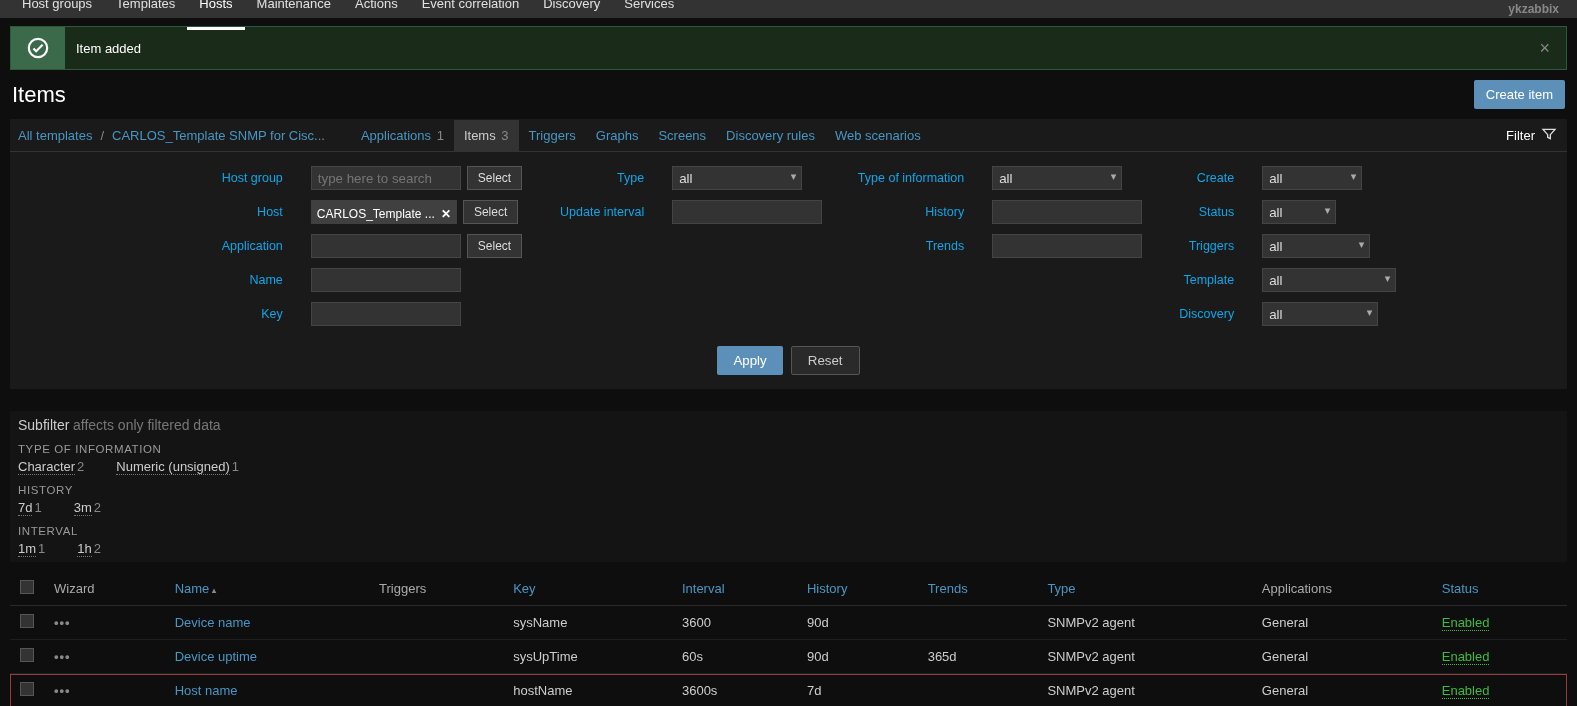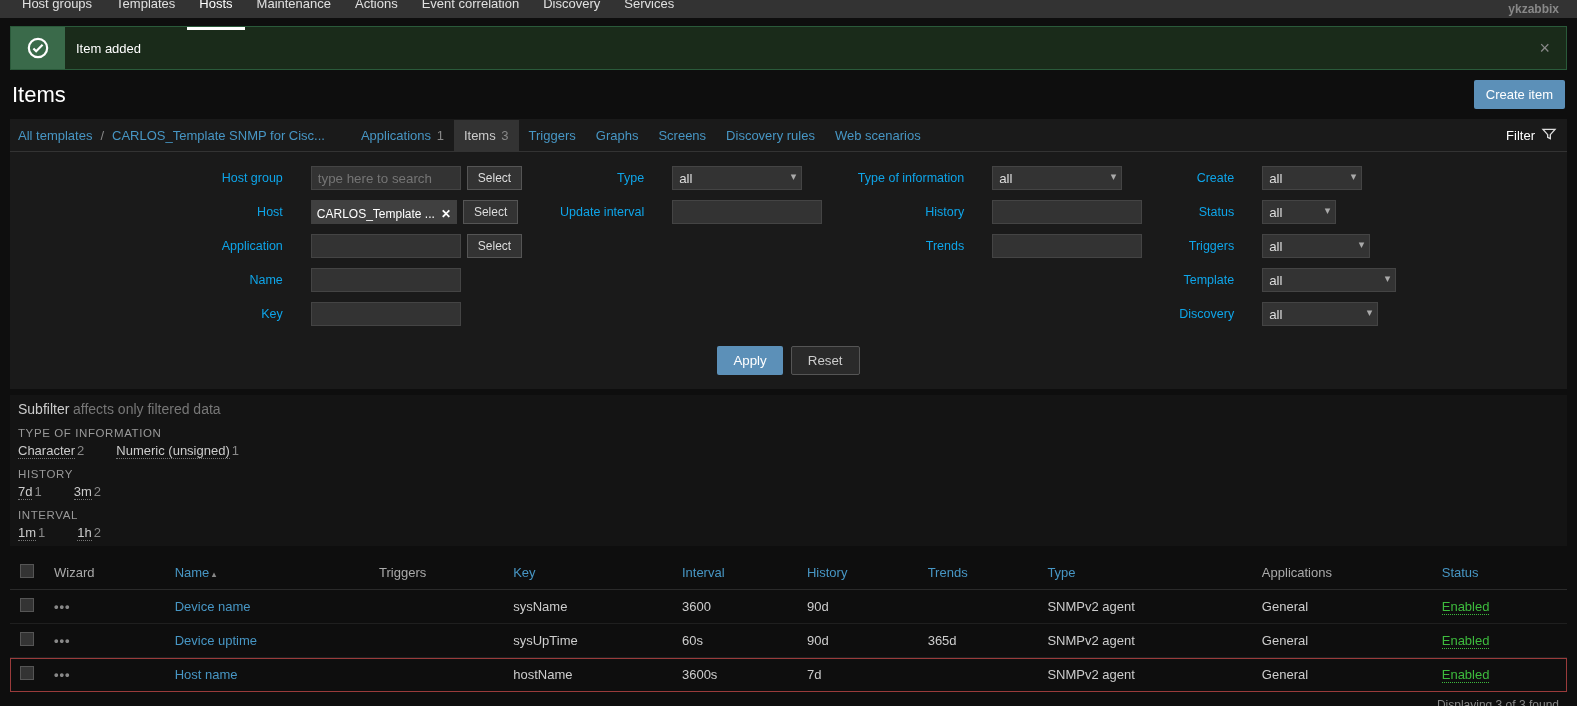--- a/index.html
+++ b/index.html
@@ -45,21 +45,21 @@
 .sel-wrap { position: relative; display: inline-block; }
 .sel-wrap::after { content: "▾"; position: absolute; right: 6px; top: 4px; color: #aaa; pointer-events: none; font-size: 11px; }
 .btn-select { background: #333; border: 1px solid #555; color: #ddd; padding: 3px 10px; height: 24px; margin-left: 6px; cursor: pointer; font-size: 12px; }
 .tag { background: #404040; color: #ffffff; padding: 3px 6px; display: inline-flex; align-items: flex-end; font-size: 12px; height: 24px; }
 .tag-x { margin-left: 6px; cursor: pointer; font-weight: bold; }
 
 .filter-buttons { display: flex; justify-content: center; gap: 8px; padding: 10px 0 14px 0; }
 .btn-apply { background: #5c90b8; color: #fff; border: none; padding: 6px 16px; cursor: pointer; border-radius: 2px; }
 .btn-reset { background: #2a2a2a; border: 1px solid #555; color: #ccc; padding: 6px 16px; cursor: pointer; border-radius: 2px; }
 
-.subfilter { margin: 6px 10px 0 10px; background: #141414; padding: 6px 8px; }
+.subfilter { margin: 22px 10px 0 10px; background: #141414; padding: 6px 8px; }
 .subfilter-head { color: #ccc; font-size: 14px; }
 .subfilter-hint { color: #777; font-size: 14px; }
 .sf-group { margin-top: 10px; }
 .sf-title { color: #999; font-size: 11.5px; letter-spacing: 0.6px; margin-bottom: 4px; text-transform: uppercase; }
 .sf-items { display: flex; gap: 32px; }
 .sf-link { color: #ccc; border-bottom: 1px dotted #777; cursor: pointer; }
 .sf-count { color: #888; margin-left: 2px; }
 
 .tablewrap { margin: 10px 10px 0 10px; }
 table { width: 100%; border-collapse: collapse; }

